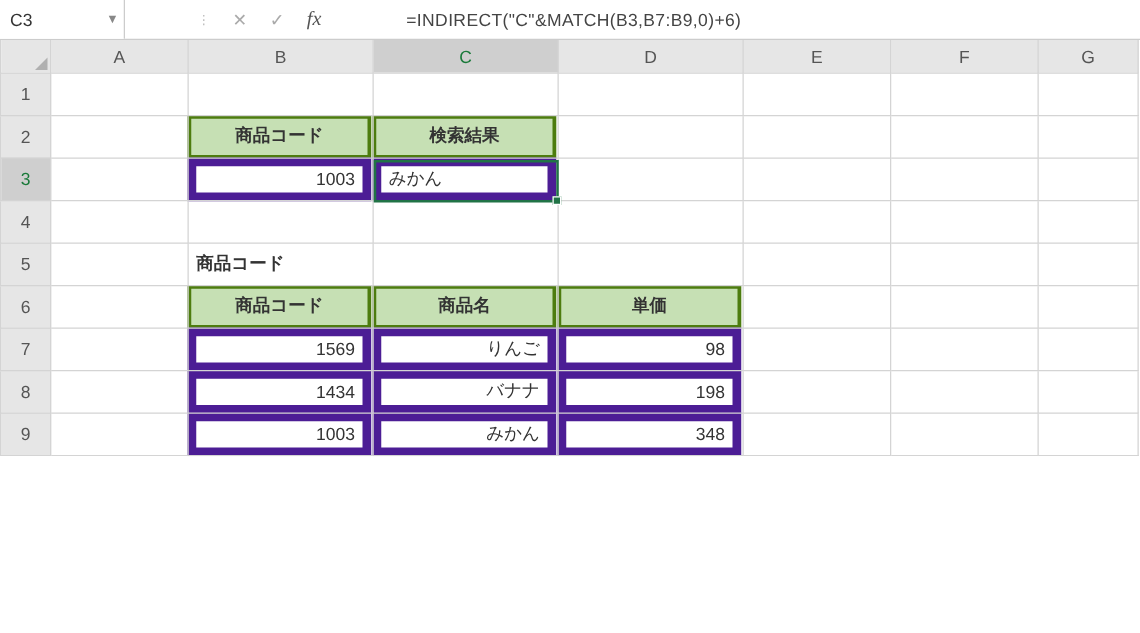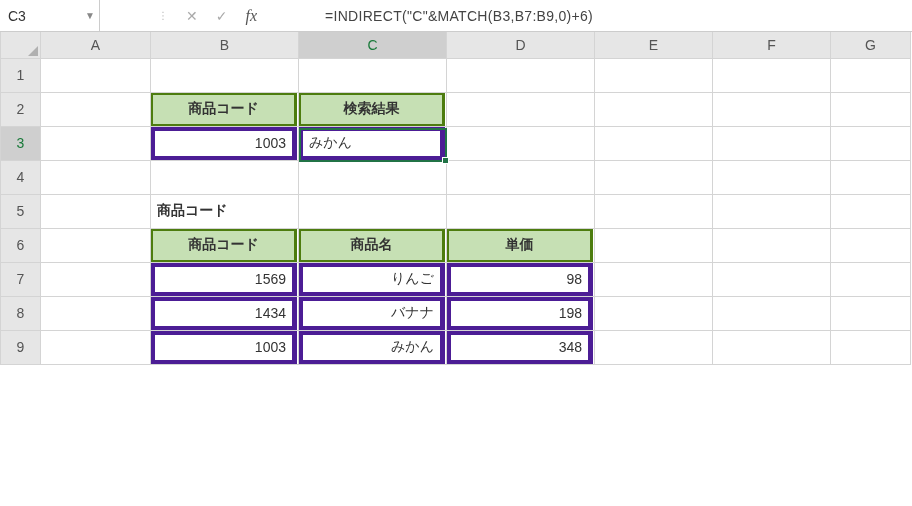--- a/index.html
+++ b/index.html
@@ -113,21 +113,21 @@
   .cell.bold { font-weight: bold; }
   .hdrcell {
     background: #c6e0b4;
     font-weight: bold;
     justify-content: center;
     border: 3px solid #4d7c0f;
     height: calc(100% + 2px);
     margin: -1px;
   }
   .boxed {
-    border: 5px solid #4c1d95;
+    border: 7px solid #4c1d95;
     height: calc(100% + 2px);
     margin: -1px;
   }
   .col-header th.active-col,
   td.row-header.active-row {
     background: #cfcfcf;
     color: #1a7a3a;
   }
   .selection {
     position: absolute;

